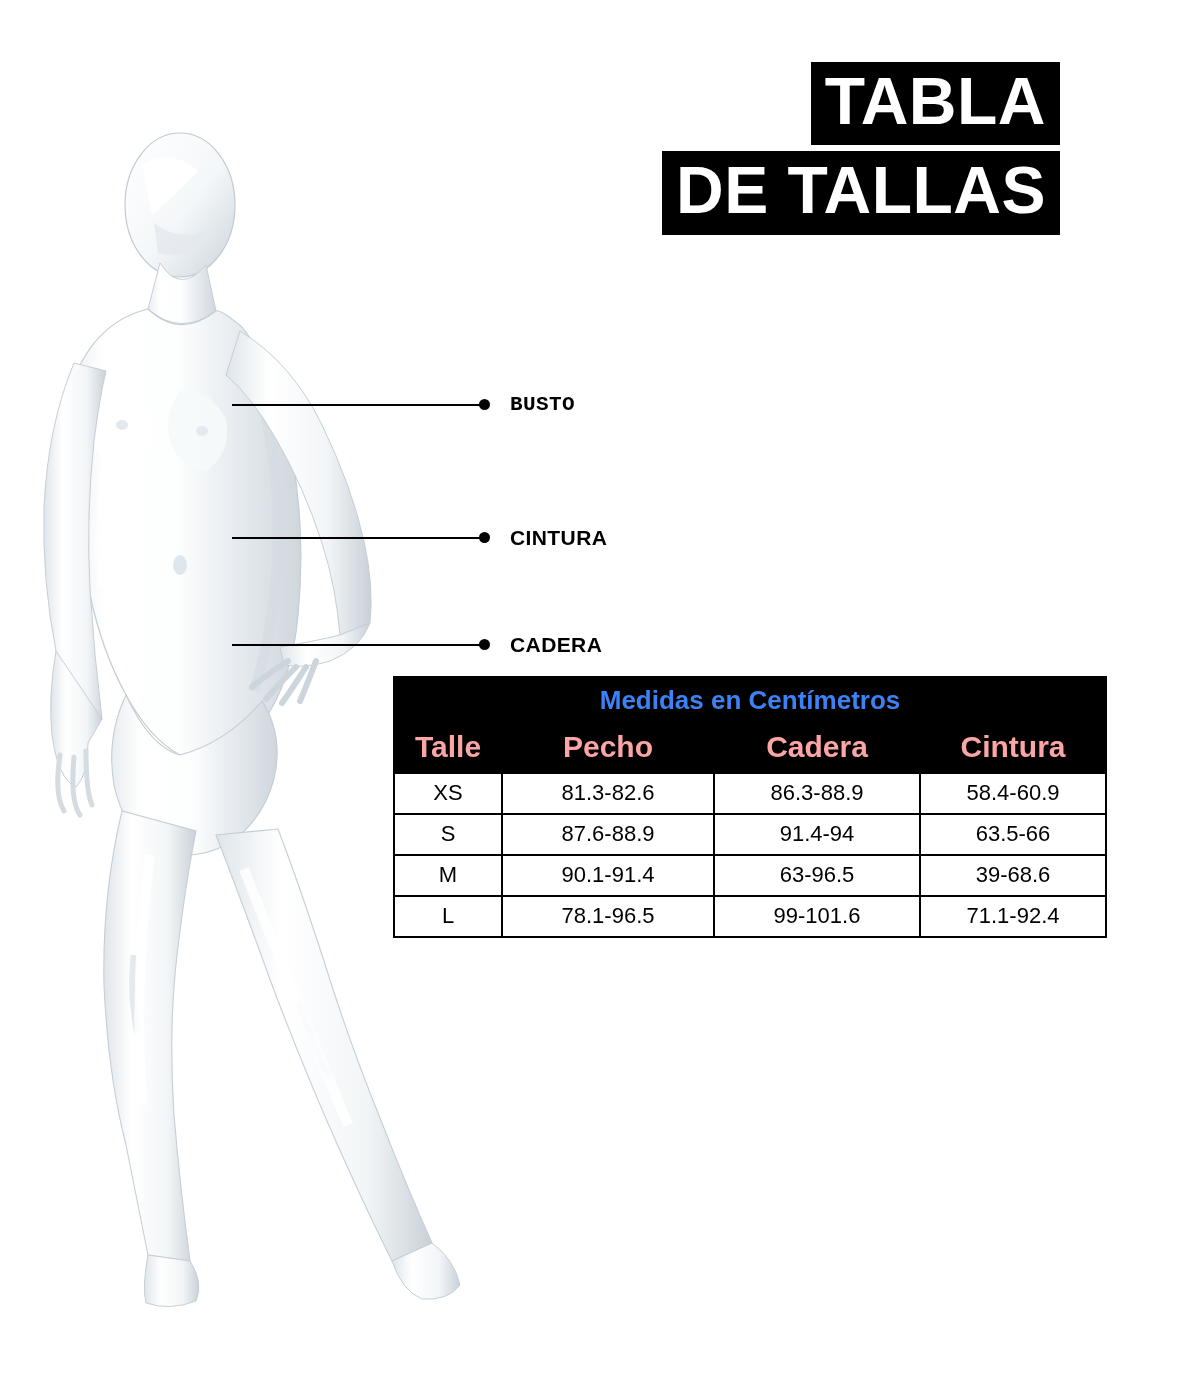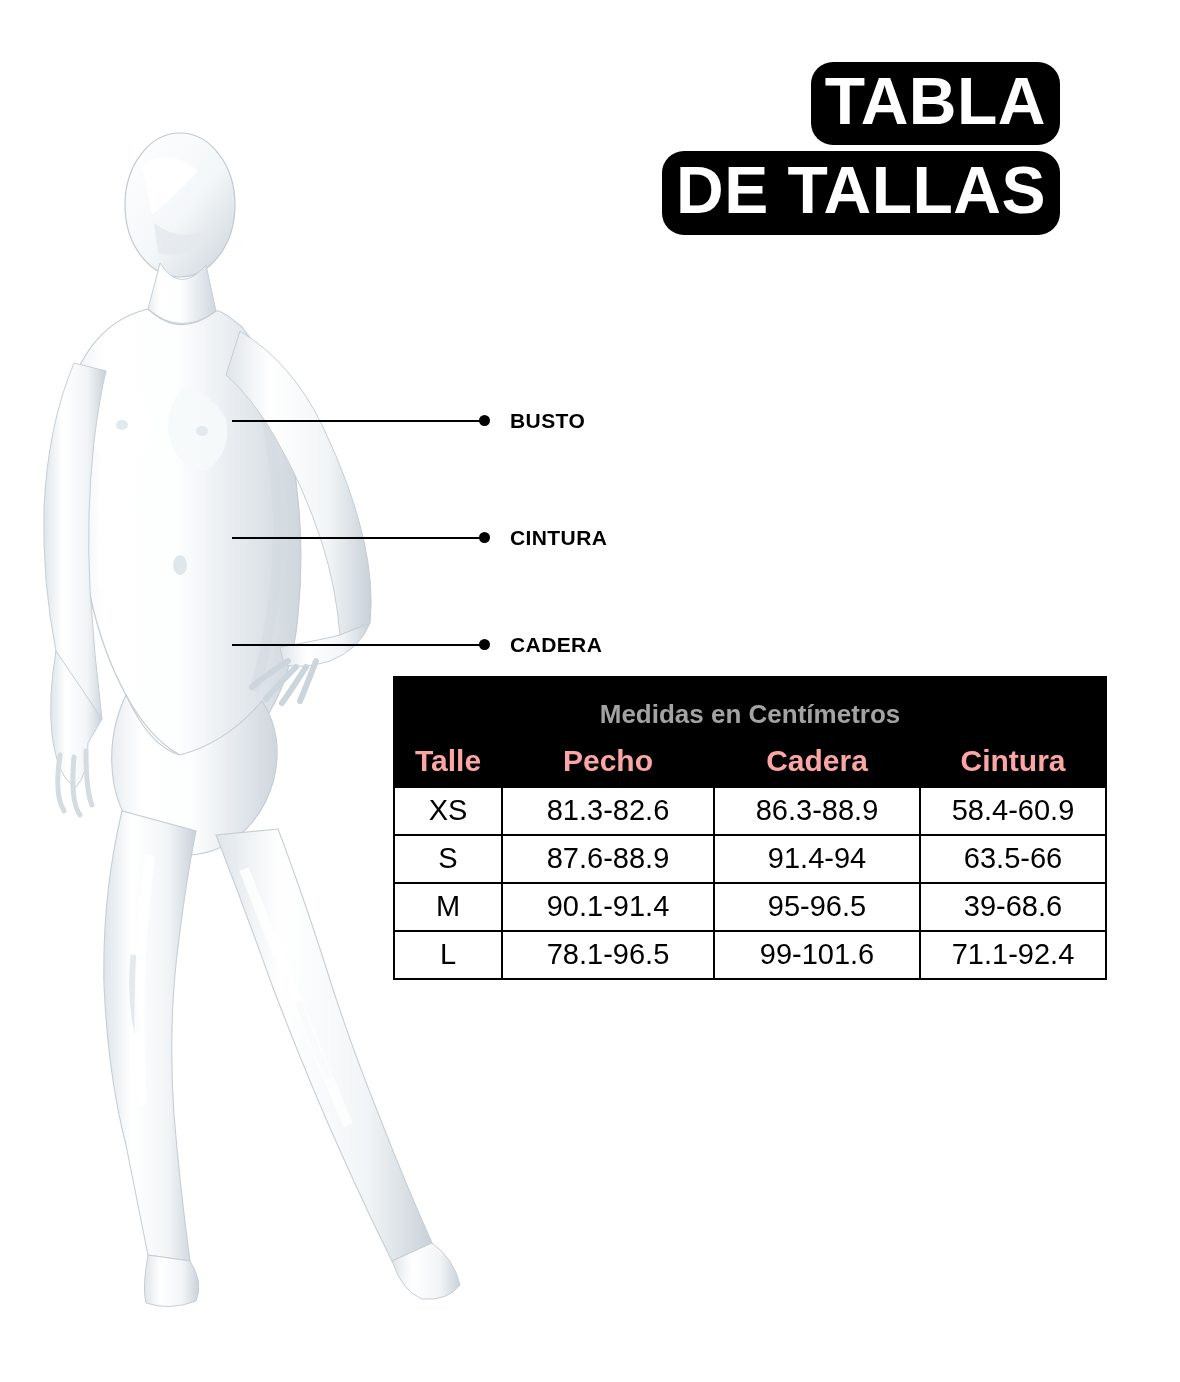--- a/index.html
+++ b/index.html
@@ -28,21 +28,20 @@
     display: inline-block;
     background: #000000;
     color: #ffffff;
     font-size: 66px;
     line-height: 1.02;
     font-weight: 700;
     letter-spacing: 0.5px;
     padding: 6px 14px 10px 14px;
     margin-bottom: 6px;
     white-space: nowrap;
-    border-radius: 22px;
   }
   .title-line.second {
     margin-bottom: 0;
   }
 
   
   #mannequin {
     position: absolute;
     left: 30px;
     top: 95px;
@@ -73,21 +72,21 @@
   .callout .clabel {
     position: absolute;
     top: 0;
     font-size: 21px;
     font-weight: 700;
     letter-spacing: 0.4px;
     line-height: 26px;
     white-space: nowrap;
   }
 
-  #callout-busto { left: 232px; top: 408px; width: 400px; }
+  #callout-busto { left: 232px; top: 392px; width: 400px; font-family: Liberation Mono, monospace; }
   #callout-busto .line { width: 252px; }
   #callout-busto .dot { left: 247px; }
   #callout-busto .clabel { left: 278px; }
 
   #callout-cintura { left: 232px; top: 525px; width: 420px; }
   #callout-cintura .line { width: 252px; }
   #callout-cintura .dot { left: 247px; }
   #callout-cintura .clabel { left: 278px; }
 
   #callout-cadera { left: 232px; top: 632px; width: 420px; }
@@ -104,37 +103,37 @@
     border-collapse: collapse;
     table-layout: fixed;
   }
   #size-table td, #size-table th {
     border: 2px solid #000000;
     text-align: center;
     font-weight: 400;
   }
   #size-table .caption-cell {
     background: #000000;
-    color: #a3a3a3;
+    color: #3b82f6;
     font-size: 26px;
     font-weight: 700;
-    padding: 21px 0 8px 0;
+    padding: 7px 0 8px 0;
     border-bottom: 2px solid #000000;
   }
   #size-table .head-cell {
     background: #000000;
     color: #fca5a5;
     font-size: 30px;
     font-weight: 700;
     padding: 4px 0 8px 0;
   }
   #size-table .body-cell {
     background: #ffffff;
     color: #000000;
-    font-size: 29px;
+    font-size: 22px;
     padding: 6px 0 7px 0;
   }
   .col-talle  { width: 108px; }
   .col-pecho  { width: 212px; }
   .col-cadera { width: 206px; }
   .col-cintura{ width: 186px; }
 </style>
 </head>
 <body>
 
@@ -258,21 +257,21 @@
     </tr>
     <tr>
       <td class="body-cell">S</td>
       <td class="body-cell">87.6-88.9</td>
       <td class="body-cell">91.4-94</td>
       <td class="body-cell">63.5-66</td>
     </tr>
     <tr>
       <td class="body-cell">M</td>
       <td class="body-cell">90.1-91.4</td>
-      <td class="body-cell">95-96.5</td>
+      <td class="body-cell">63-96.5</td>
       <td class="body-cell">39-68.6</td>
     </tr>
     <tr>
       <td class="body-cell">L</td>
       <td class="body-cell">78.1-96.5</td>
       <td class="body-cell">99-101.6</td>
       <td class="body-cell">71.1-92.4</td>
     </tr>
   </tbody>
 </table>

